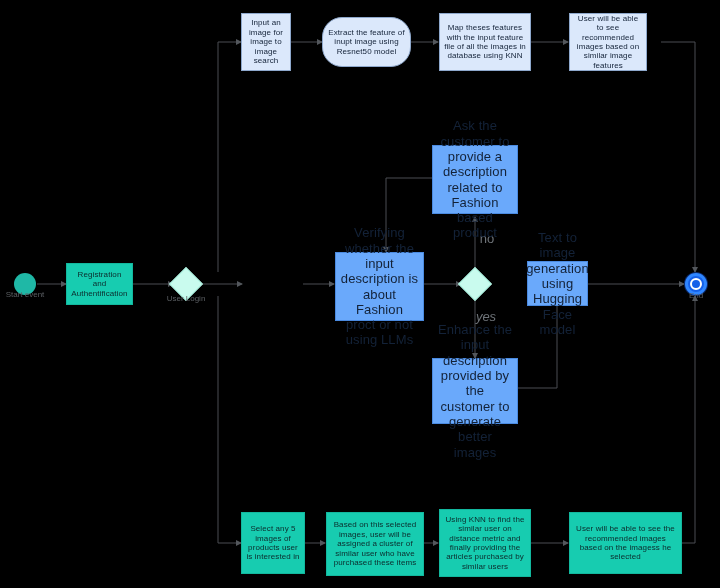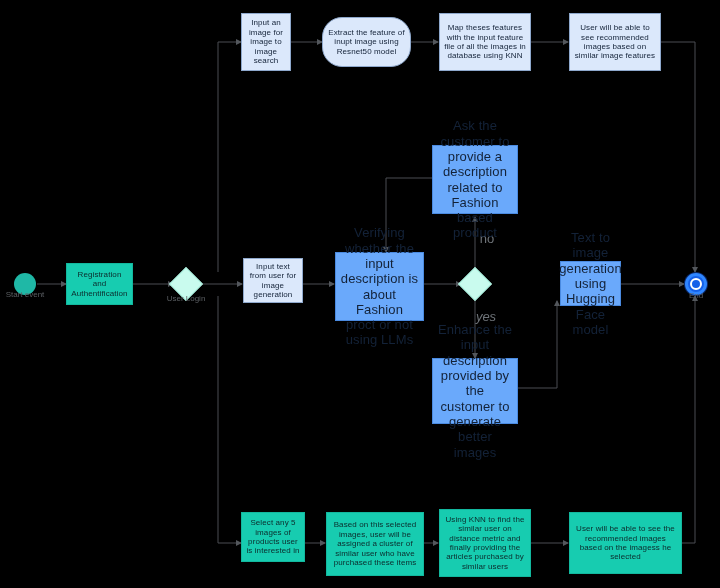--- a/index.html
+++ b/index.html
@@ -163,53 +163,50 @@
 
   <div class="node light" style="left:241px; top:13px; width:50px; height:58px;">
     <span>Input an image for image to image search</span>
   </div>
   <div class="node light" style="left:322px; top:17px; width:89px; height:50px;border-radius:20px;">
     <span>Extract the feature of inupt image using Resnet50 model</span>
   </div>
   <div class="node light" style="left:439px; top:13px; width:92px; height:58px;">
     <span>Map theses features with the input feature file of all the images in database using KNN</span>
   </div>
-  <div class="node light" style="left:569px; top:13px; width:92px; height:58px;">
+  <div class="node light" style="left:569px; top:13px; width:78px; height:58px;">
     <span>User will be able to see recommended images based on similar image features</span>
   </div>
 
-  <div class="node light" style="left:243px; top:258px; width:60px; height:45px;">
-    <span>Input text from user for image generation</span>
-  </div>
   <div class="node blue" style="left:335px; top:252px; width:89px; height:69px;justify-content:flex-end;">
     <span>Verifying whether the input description is about Fashion proct or not using LLMs</span>
   </div>
 
   <div class="diamond" style="left:463px; top:272px;"></div>
   <div class="edgelabel" style="left:475px; top:231px;">no</div>
   <div class="edgelabel" style="left:474px; top:309px;font-style:italic;">yes</div>
 
   <div class="node blue" style="left:432px; top:145px; width:86px; height:69px;">
     <span>Ask the customer to provide a description related to Fashion based product</span>
   </div>
 
   <div class="node blue" style="left:432px; top:358px; width:86px; height:66px;">
     <span>Enhance the input description provided by the customer to generate better images</span>
   </div>
 
-  <div class="node blue" style="left:527px; top:261px; width:61px; height:45px;margin-left:33px;">
+  <div class="node blue" style="left:527px; top:261px; width:61px; height:45px;">
     <span>Text to image generation using Hugging Face model</span>
   </div>
 
   <div class="endnode" style="left:685px; top:273px;">
     <div class="inner"></div>
   </div>
   <div class="nodelabel" style="left:666px; top:291px;">End</div>
 
-  <div class="node teal" style="left:241px; top:512px; width:64px; height:50px;">
+  <div class="node teal" style="left:241px; top:512px; width:64px; height:62px;">
     <span>Select any 5 images of products user is interested in</span>
   </div>
   <div class="node teal" style="left:326px; top:512px; width:98px; height:64px;">
     <span>Based on this selected images, user will be assigned a cluster of similar user who have purchased these items</span>
   </div>
   <div class="node teal" style="left:439px; top:509px; width:92px; height:68px;">
     <span>Using KNN to find the similar user on distance metric and finally providing the articles purchased by similar users</span>
   </div>
   <div class="node teal" style="left:569px; top:512px; width:113px; height:62px;">
     <span>User will be able to see the recommended images based on the imagess he selected</span>

